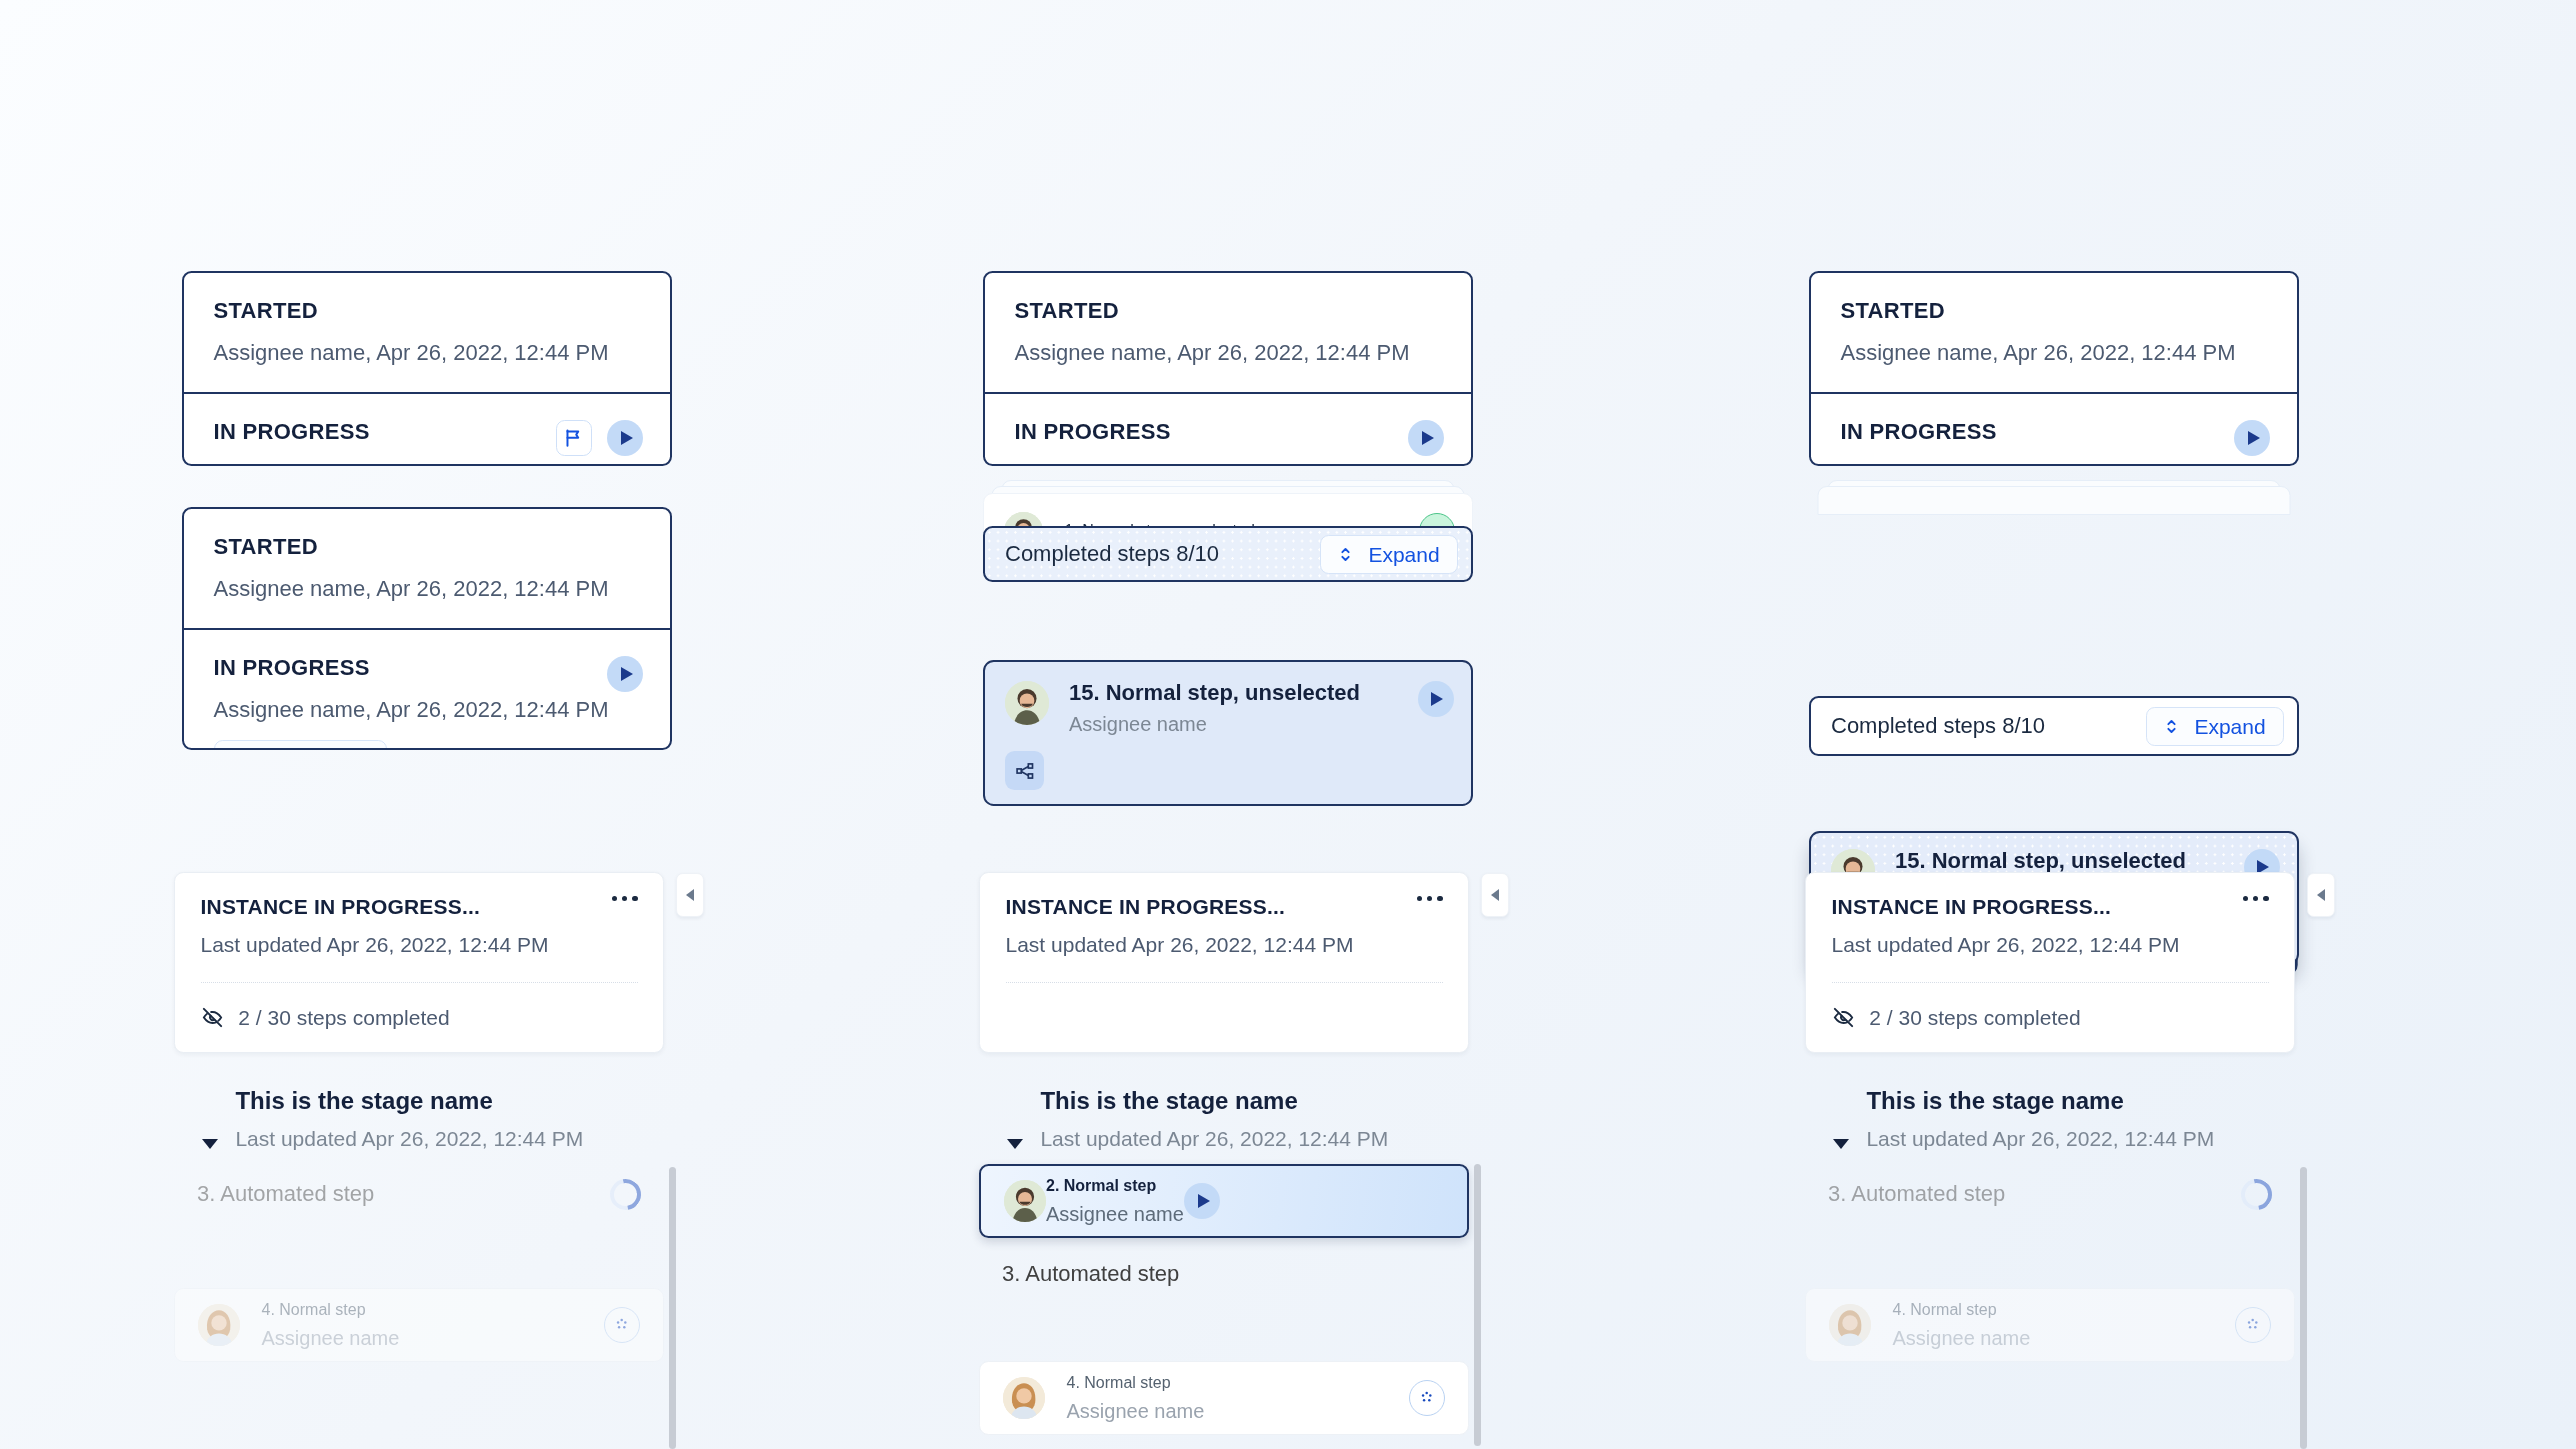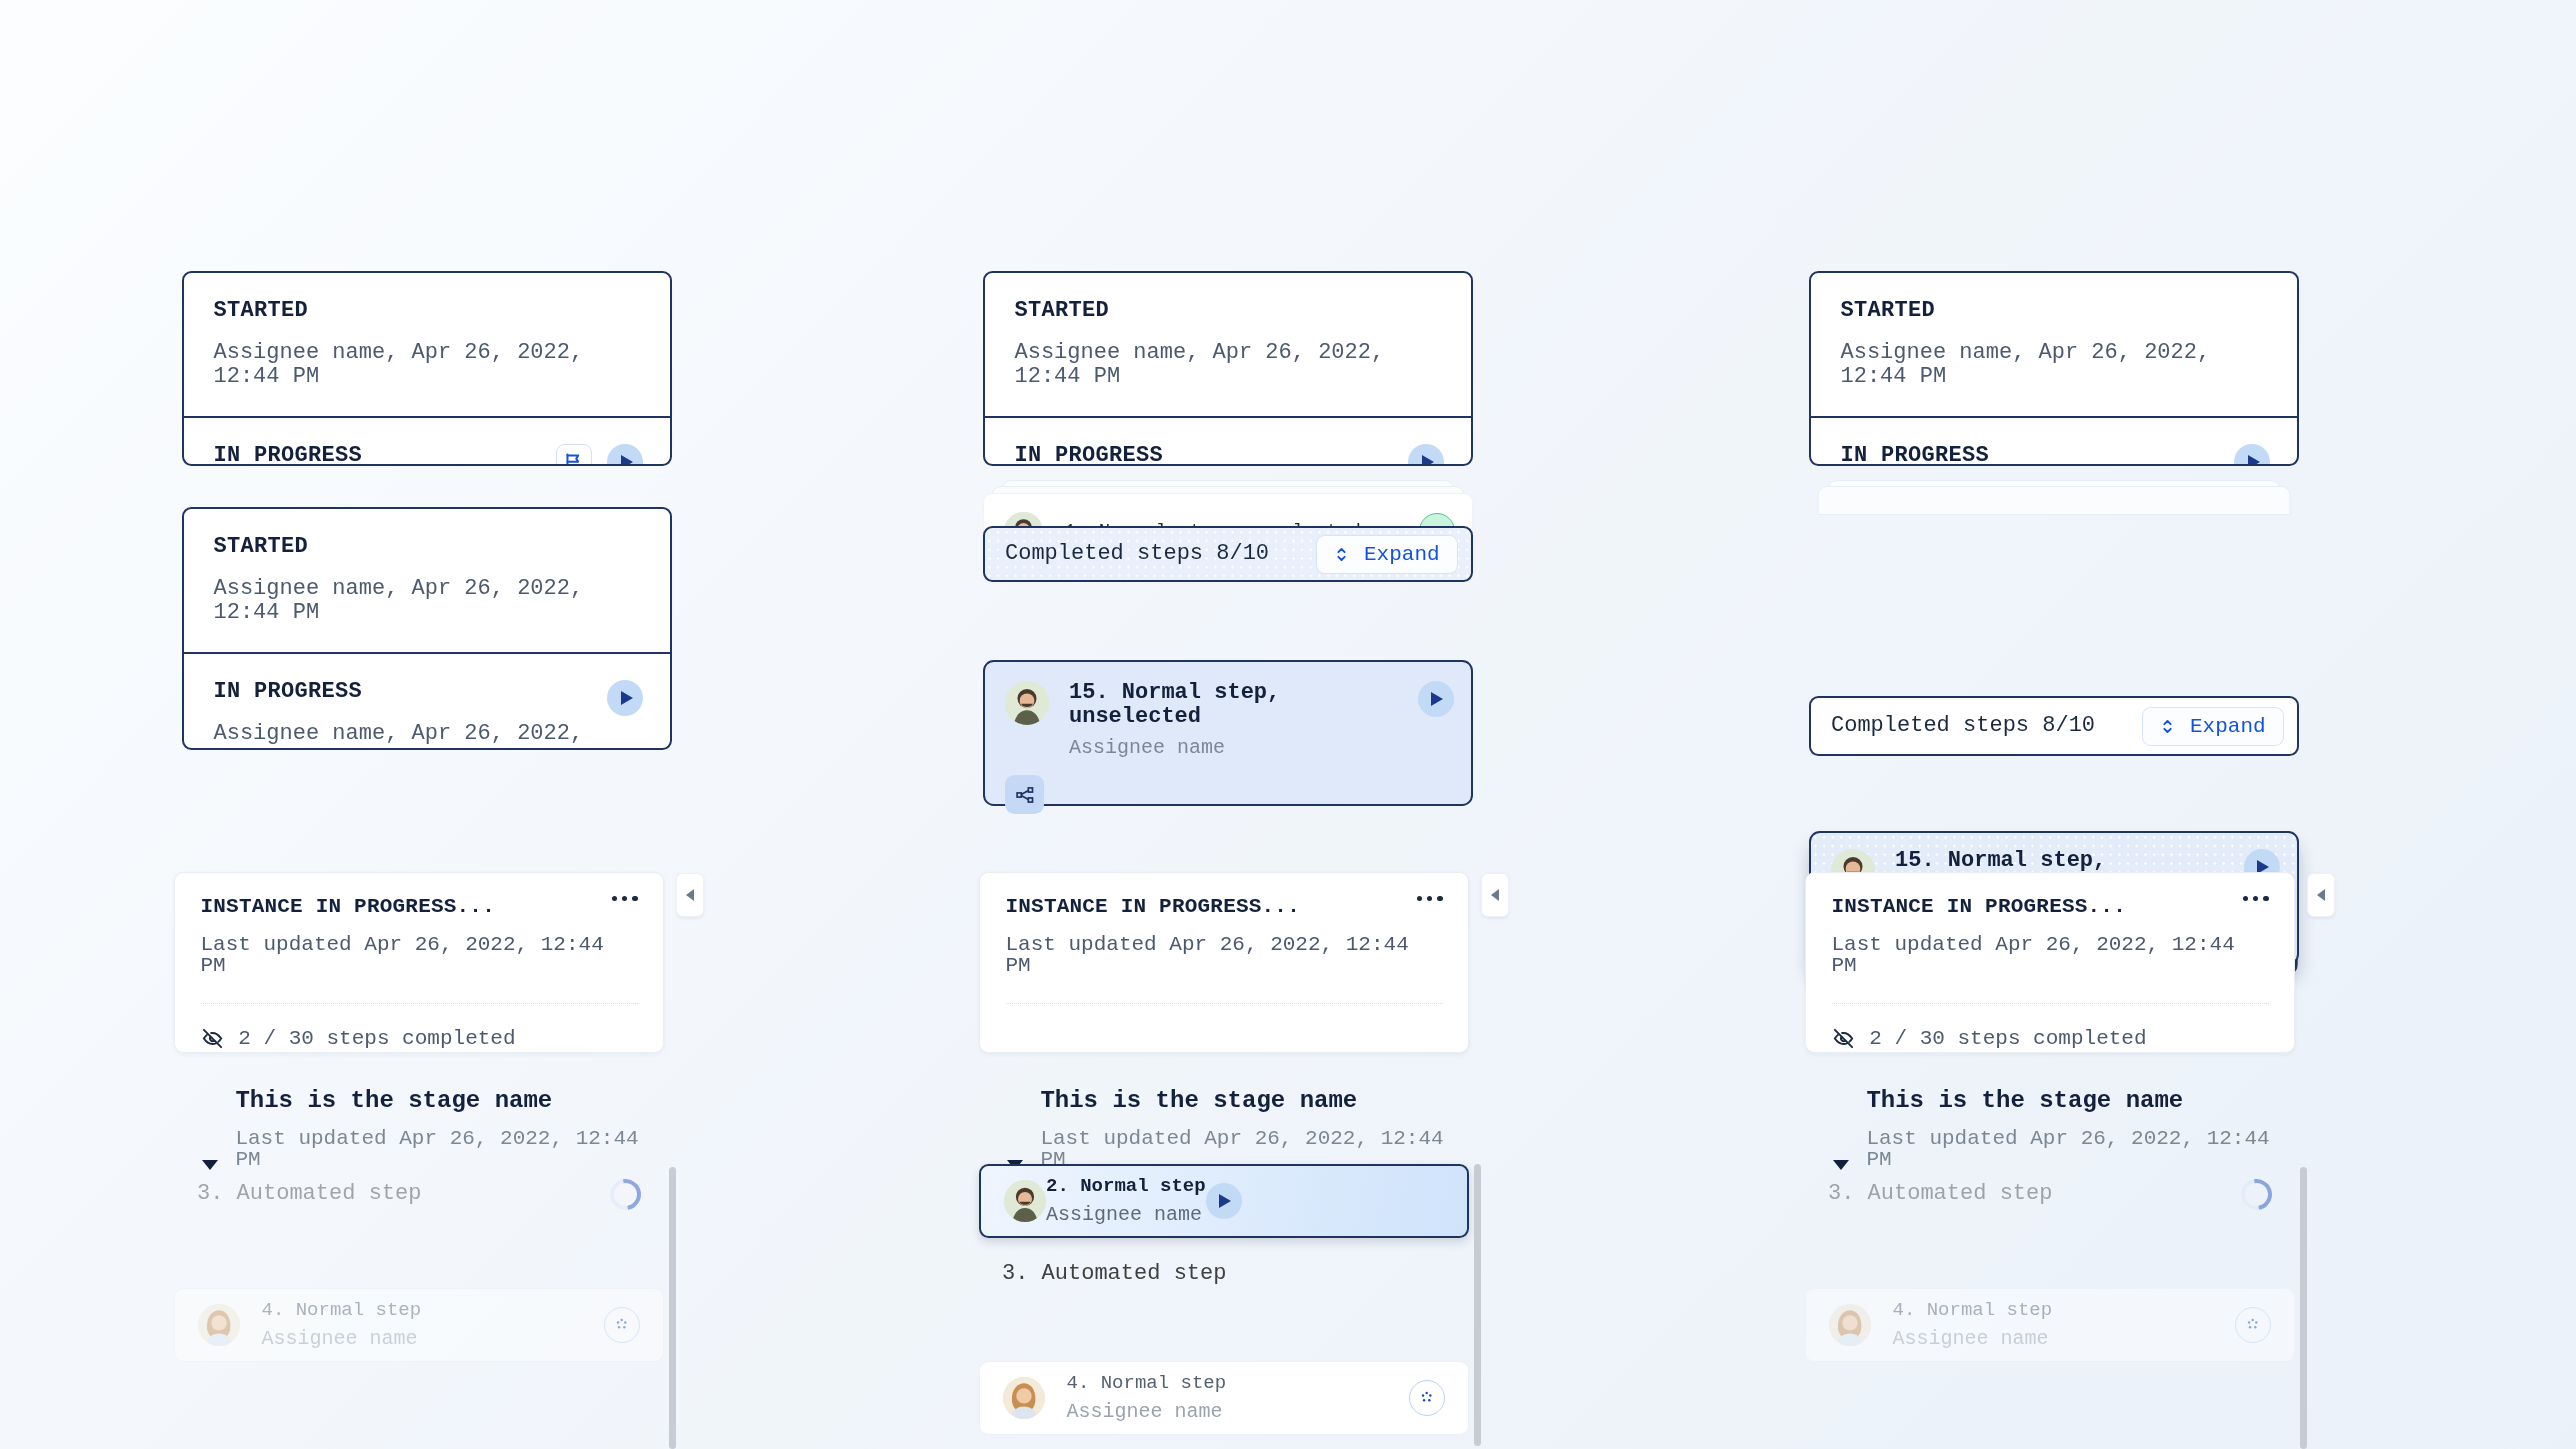--- a/index.html
+++ b/index.html
@@ -2,21 +2,21 @@
 <html style="font-size:10.7px"><head>
 <meta charset="utf-8">
 <style>
   html,body{margin:0;padding:0;}
   body{
     width:2576px;height:1449px;overflow:hidden;
     font-family:"Liberation Sans",sans-serif;
     background:linear-gradient(135deg,#fbfdff 0%,#f2f6fb 45%,#eaf1f9 100%);
     -webkit-font-smoothing:antialiased;
   }
-  .stage{position:relative;width:2576px;height:1449px;font-family:Liberation Mono, monospace;}
+  .stage{position:relative;width:2576px;height:1449px;}
 
   
   .abs{position:absolute;box-sizing:border-box;}
 
   
   .status-card{
     background:#fff;border:2px solid #1f3461;border-radius:9.4px;
     overflow:hidden;box-sizing:border-box;
   }
   .status-sec{padding:27px 29.5px 27px 29.5px;position:relative;box-sizing:border-box;}
@@ -143,21 +143,21 @@
   .stage-updated{font-size:21px;color:#7c8794;line-height:1;margin-top:14.8px;}
 
   
   .list-row{
     background:#fff;border:1.3px solid #edf1f6;border-radius:9.4px;
     display:flex;align-items:center;box-sizing:border-box;
     padding:0 23px;position:relative;
   }
   .list-row.auto{background:transparent;border:none;box-shadow:none;}
   .list-row .txtwrap{flex:1;margin-left:21.5px;}
-  .row-title{font-size:19px;color:#54616f;line-height:1.1;}
+  .row-title{font-size:16px;color:#54616f;line-height:1.1;}
   .row-title.b{font-weight:bold;color:#14213d;}
   .row-sub{font-size:20px;color:#9aa3ae;line-height:1.1;margin-top:8px;}
   .auto-title{font-size:22px;color:#404040;line-height:1;}
   .row-selected{
     background:linear-gradient(100deg,#eef5fe 0%,#cfe3fb 100%);
     border:2px solid #1f3461;border-radius:9.4px;
     box-shadow:0 4px 9.4px rgba(20,33,61,.16);
   }
   .faded{opacity:.45;}
 

